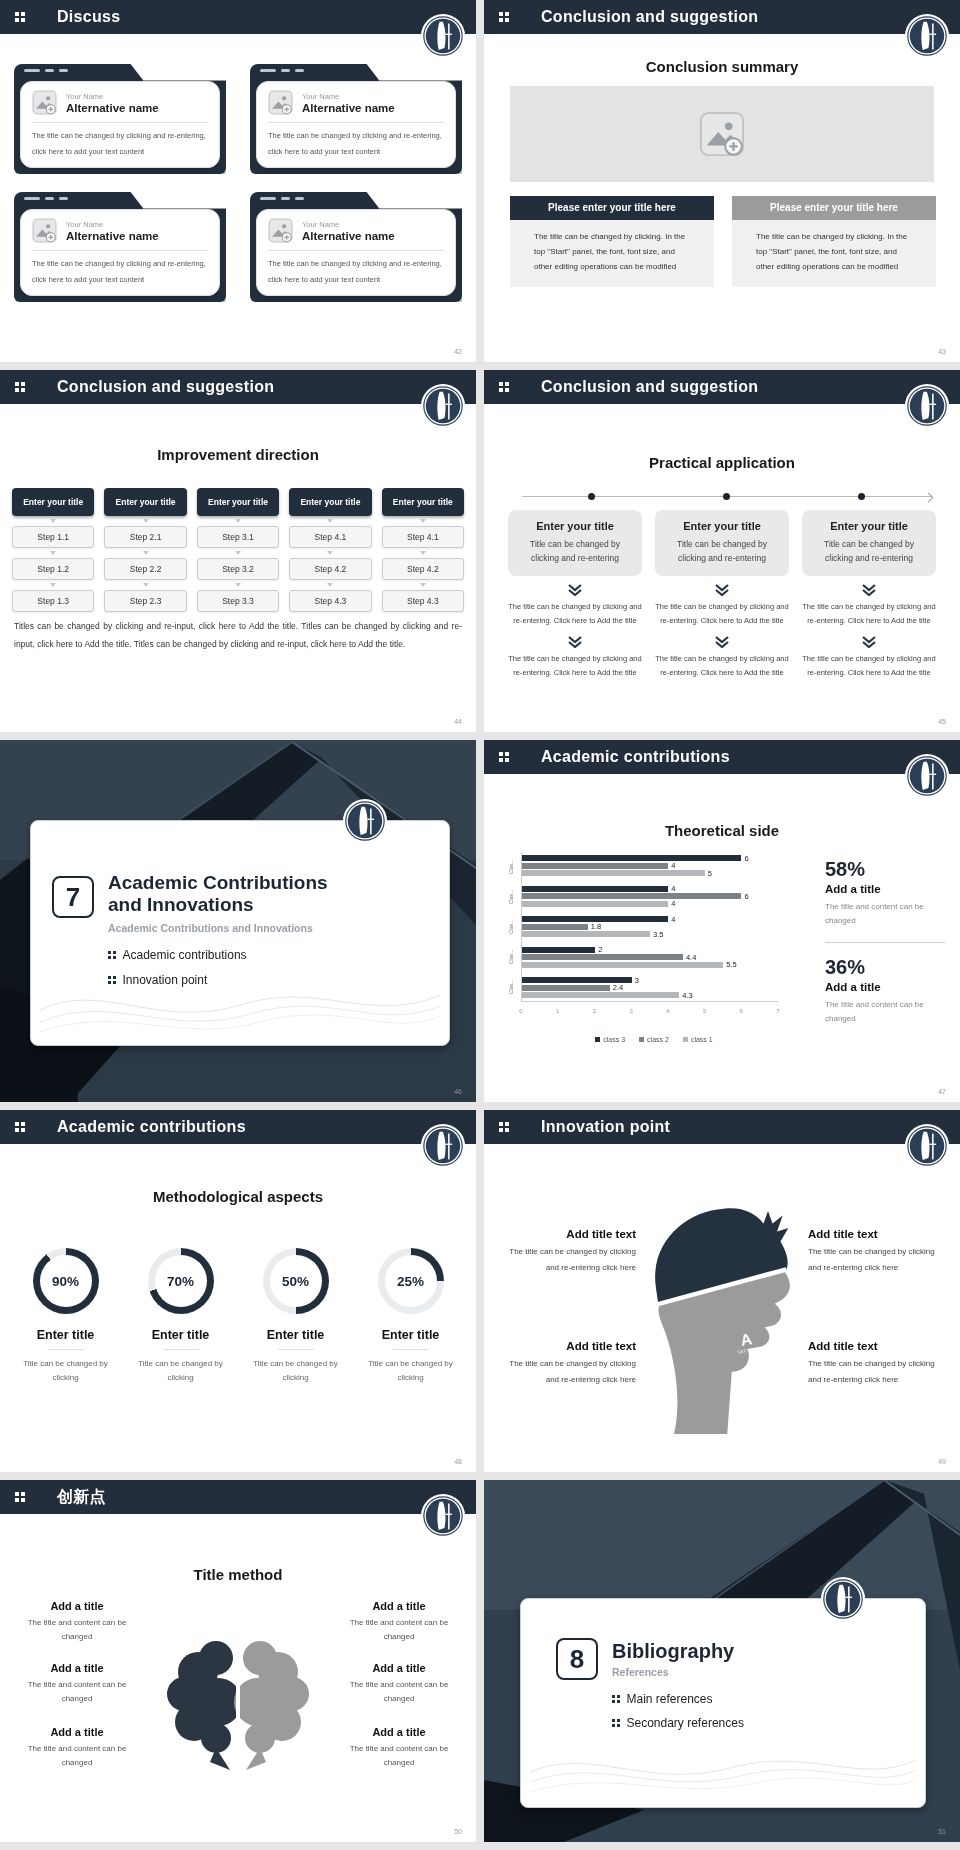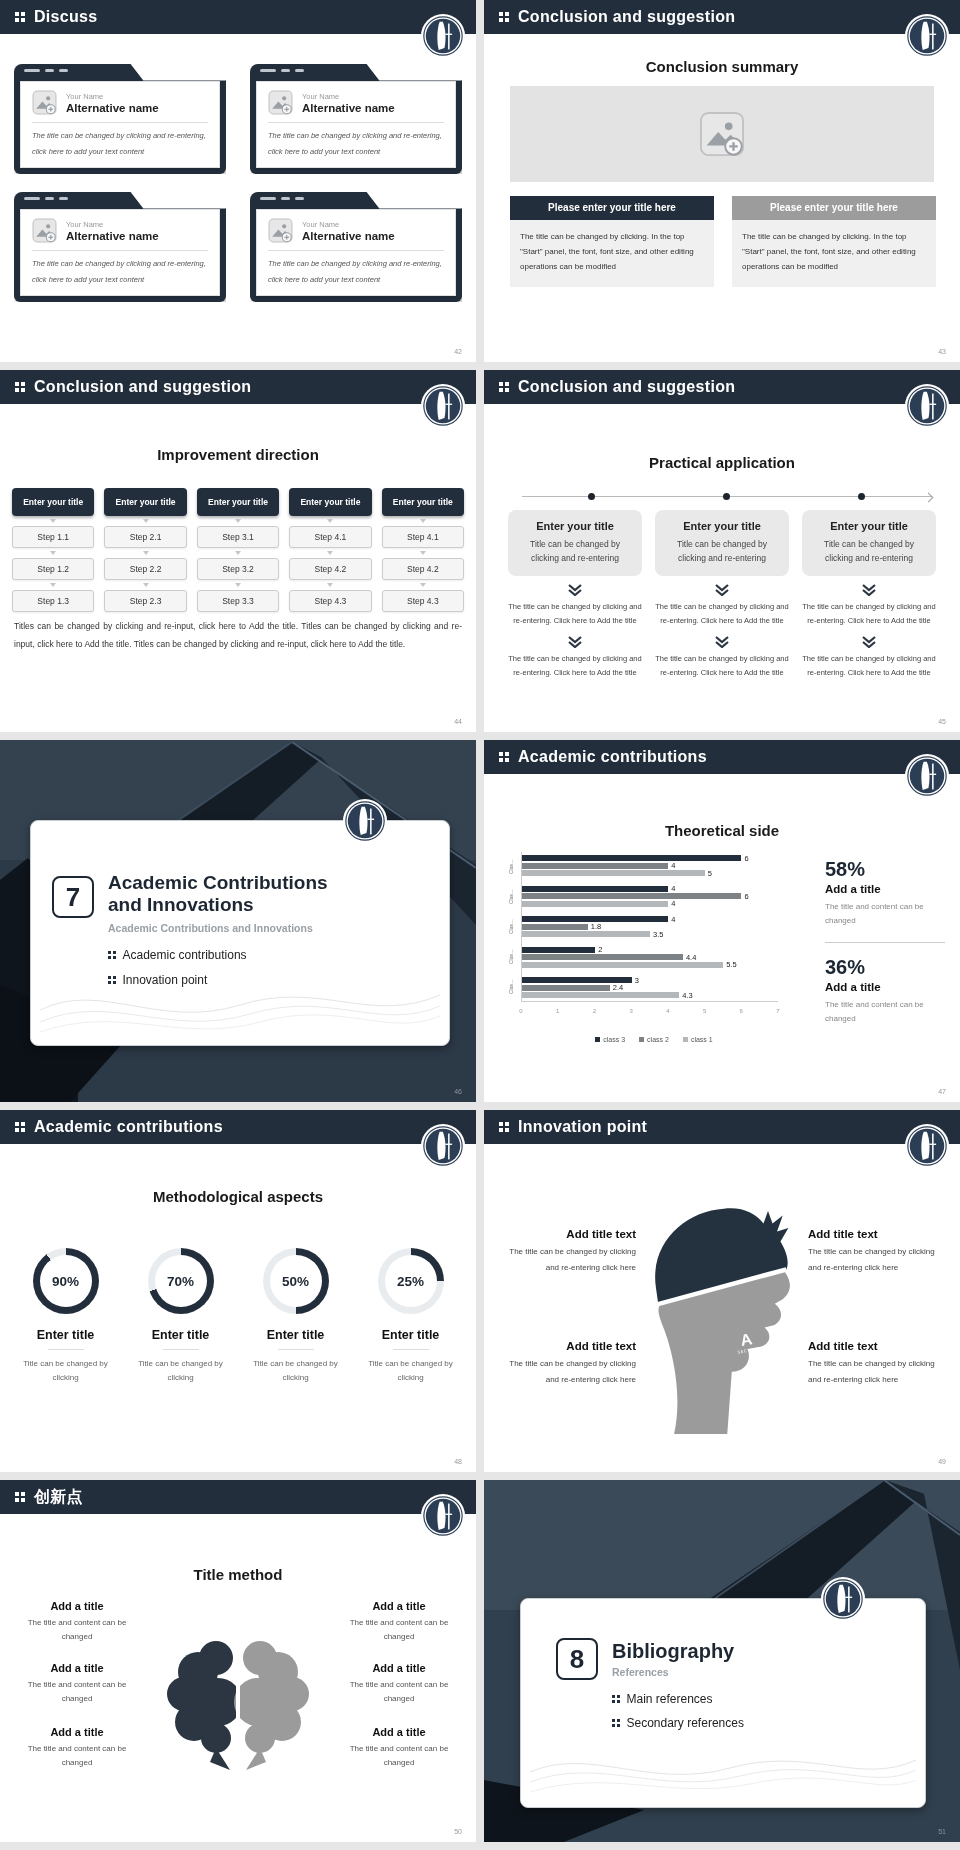--- a/index.html
+++ b/index.html
@@ -3,53 +3,53 @@
 <meta charset="utf-8">
 <style>
   html,body{margin:0;padding:0;}
   body{width:960px;height:1850px;background:#e6e6e6;font-family:"Liberation Sans",sans-serif;}
   .deck{display:grid;grid-template-columns:476px 476px;grid-auto-rows:362px;gap:8px;}
   .slide{position:relative;background:#fff;overflow:hidden;}
   .slide.dark{background:#2e3b4a;}
 
   
   .sl-header{position:absolute;top:0;left:0;right:0;height:34px;background:#232e3c;display:flex;align-items:center;padding-left:15px;gap:9px;z-index:4;}
-  .sl-header .ttl{color:#fff;font-weight:bold;font-size:16px;letter-spacing:.3px;}
+  .sl-header .ttl{color:#fff;font-weight:bold;font-size:16px;letter-spacing:.3px;margin-left:23px;}
   .dots4{display:grid;grid-template-columns:4px 4px;grid-auto-rows:4px;gap:2px;}
   .dots4 i{background:#fff;display:block;}
   .dots4.navy i{background:#232e3c;}
   .dots4.sm{grid-template-columns:3px 3px;grid-auto-rows:3px;gap:1.5px;}
   .logo{position:absolute;top:13px;right:10px;width:46px;height:46px;z-index:6;}
   .pagenum{position:absolute;right:14px;bottom:7px;font-size:7px;color:#999;z-index:7;}
   .sec-title{position:absolute;left:0;right:0;text-align:center;font-size:15px;font-weight:bold;color:#1a1a1a;}
 
   
   #s0 .cards{position:absolute;top:64px;left:14px;right:14px;display:grid;grid-template-columns:1fr 1fr;column-gap:24px;row-gap:18px;}
   .wincard{position:relative;height:110px;}
   .wincard .chrome{position:absolute;inset:0;background:#232e3c;border-radius:8px 10px 6px 6px;clip-path:polygon(0 0,55% 0,61% 15%,100% 15%,100% 100%,0 100%);box-shadow:2px 3px 5px rgba(0,0,0,.25);}
   .wincard .dash{position:absolute;top:5px;height:3px;border-radius:2px;background:#bdc5cd;z-index:2;}
   .wincard .d1{left:10px;width:16px;}
   .wincard .d2{left:31px;width:9px;}
   .wincard .d3{left:45px;width:9px;}
-  .wincard .inner{position:absolute;top:17px;left:6px;right:6px;bottom:6px;background:#fff;border:1px solid #e0e0e0;border-radius:0;padding:8px 11px 6px;box-shadow:0 2px 4px rgba(0,0,0,.12);}
+  .wincard .inner{position:absolute;top:17px;left:6px;right:6px;bottom:6px;background:#fff;border:1px solid #e0e0e0;border-radius:12px;padding:8px 11px 6px;box-shadow:0 2px 4px rgba(0,0,0,.12);}
   .wincard .row{display:flex;align-items:center;gap:9px;border-bottom:1px solid #ddd;padding-bottom:7px;}
   .wincard .nm-label{font-size:7.5px;color:#999;}
   .wincard .nm-title{font-size:11.5px;font-weight:bold;color:#222;margin-top:1px;}
-  .wincard .body{font-size:7.5px;color:#555;line-height:2.1;margin-top:5px;font-style:italic;}
+  .wincard .body{font-size:7.5px;color:#555;line-height:2.1;margin-top:5px;}
 
   
   #s1 .sec-title{top:58px;}
   #s1 .ph{position:absolute;left:26px;top:86px;width:424px;height:96px;background:#e4e3e3;display:flex;align-items:center;justify-content:center;}
   #s1 .panel{position:absolute;top:196px;width:204px;}
   #s1 .panel.pl{left:26px;}
   #s1 .panel.pr{left:248px;}
   .panel .phead{height:24px;line-height:24px;text-align:center;color:#fff;font-size:10px;font-weight:bold;}
   .panel .phead.dark{background:#232e3c;}
   .panel .phead.gray{background:#9c9c9c;}
-  .panel .pbody{background:#f0f0f0;padding:9px 10px 12px;font-size:8px;line-height:1.9;color:#333;}
+  .panel .pbody{background:#f0f0f0;padding:9px 24px 12px;font-size:8px;line-height:1.9;color:#333;}
 
   
   #s2 .sec-title{top:76px;}
   #s2 .cols{position:absolute;top:118px;left:12px;right:12px;display:flex;gap:10px;}
   #s2 .col{flex:1;}
   #s2 .colbtn{height:28px;line-height:28px;background:#232e3c;border-radius:4px;color:#fff;font-size:8.5px;font-weight:bold;text-align:center;box-shadow:0 2px 3px rgba(0,0,0,.3);}
   #s2 .caret{width:0;height:0;border-left:3px solid transparent;border-right:3px solid transparent;border-top:4px solid #c6c6c6;margin:3px auto;}
   #s2 .step{height:20px;line-height:20px;background:#f5f5f5;border:1px solid #ccc;border-radius:3px;font-size:8.5px;color:#333;text-align:center;box-shadow:0 1px 2px rgba(0,0,0,.08);}
   #s2 .para{position:absolute;top:248px;left:14px;right:14px;font-size:8.5px;line-height:2.1;color:#333;text-align:justify;}
 

